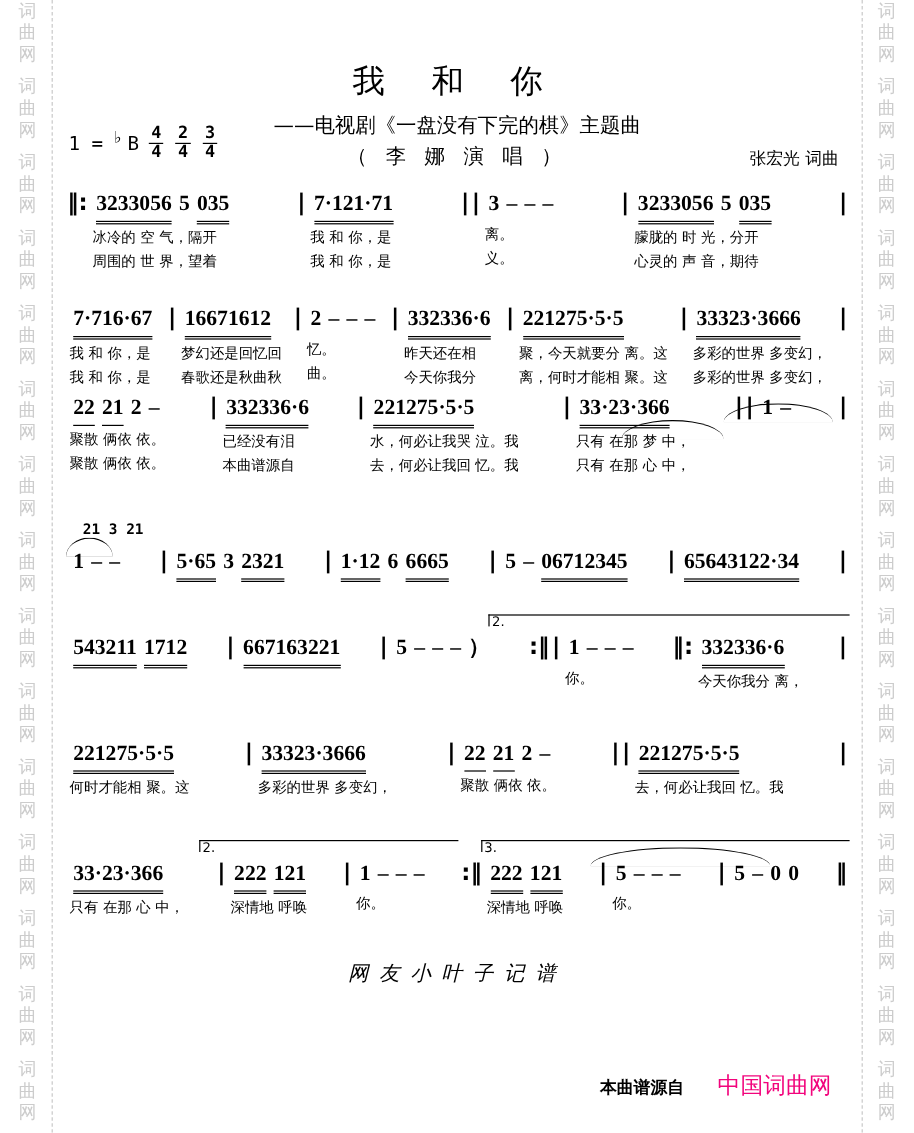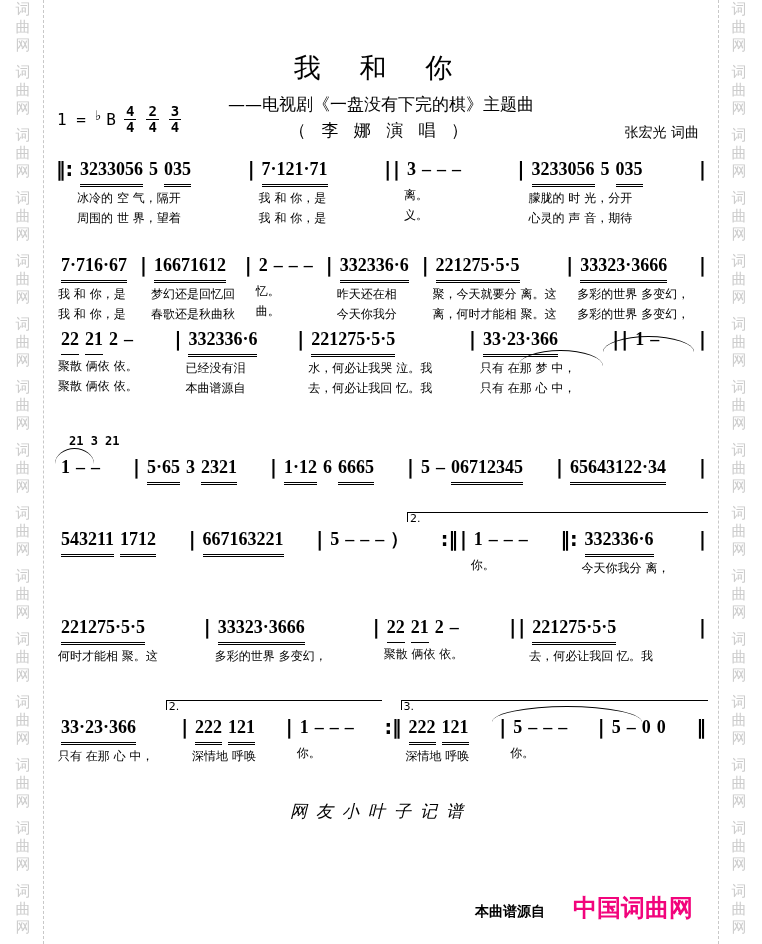--- a/index.html
+++ b/index.html
@@ -57,21 +57,21 @@
   .arc{position:absolute;height:15px;border-top:1px solid #000;
     border-radius:50% 50% 0 0 / 100% 100% 0 0}
 
   
   .transcriber{position:absolute;top:800px;left:0;right:0;text-align:center;
     font-size:17px;letter-spacing:9px;font-style:italic;
     font-family:"Liberation Serif",serif}
   .source-row{position:absolute;top:892px;right:14px;display:flex;
     align-items:baseline;gap:28px}
   .source-label{font-size:14px;font-weight:bold}
-  .source-site{font-size:24px;font-weight:bold}
+  .source-site{font-size:19px;font-weight:normal}
 </style>
 </head>
 <body>
 
 <div class="wm-col left">
     <div class="wm-group">
       <div class="wm-char" style="color: rgb(204, 204, 204);">词</div>
       <div class="wm-char" style="color: rgb(204, 204, 204);">曲</div>
       <div class="wm-char" style="color: rgb(204, 204, 204);">网</div>
     </div>

